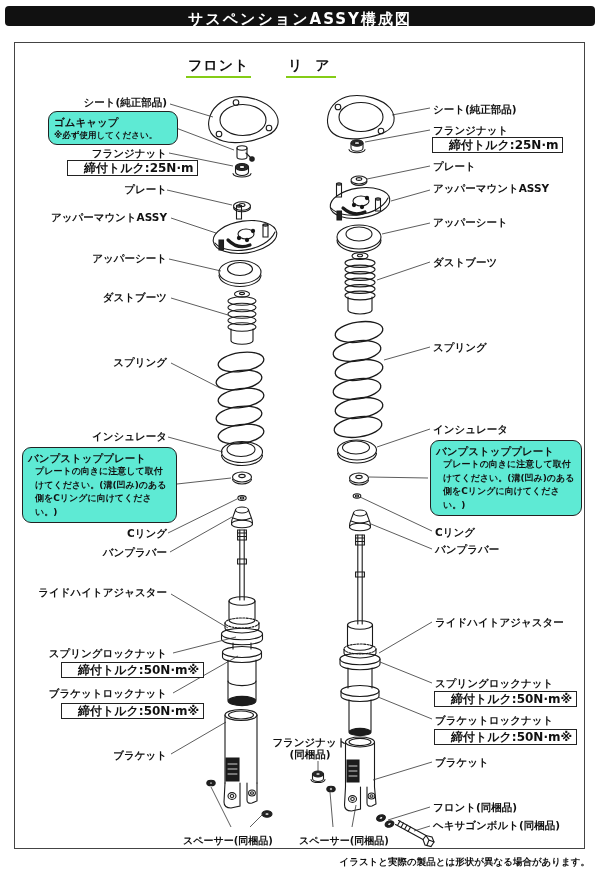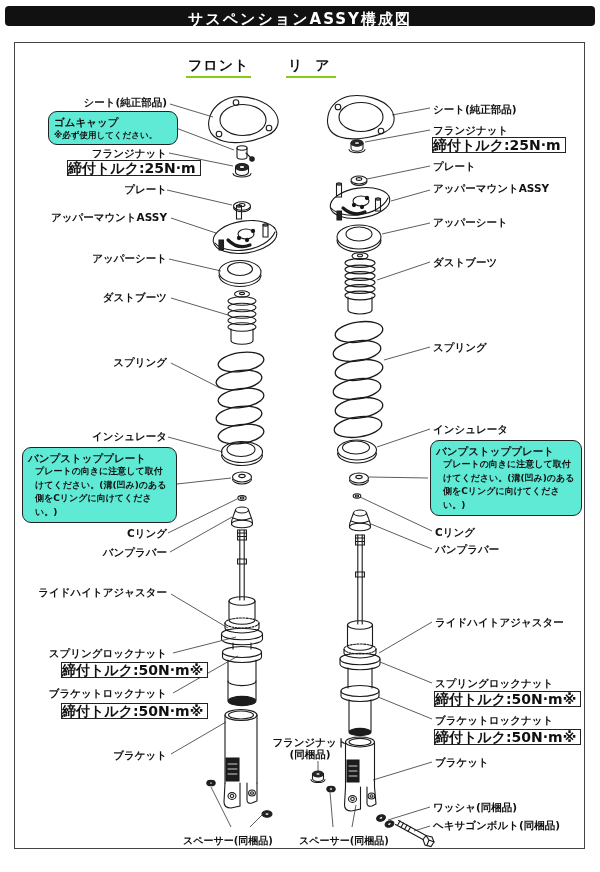--- a/index.html
+++ b/index.html
@@ -6,22 +6,22 @@
   .page{position:relative;width:600px;height:872px;background:#fff;overflow:hidden;
         font-family:"DejaVu Sans","Liberation Sans",sans-serif;color:#111;}
   .titlebar{position:absolute;left:5px;top:6px;width:590px;height:20px;background:#111;
         border-radius:4px;color:#fff;font-weight:bold;font-size:15px;text-align:center;
         line-height:26px;letter-spacing:2px;}
   .frame{position:absolute;left:14px;top:42px;width:569px;height:805px;border:1px solid #444;}
   .hdr{position:absolute;font-weight:bold;font-size:14px;border-bottom:2px solid #84cc16;
         padding:0 2px 1px 2px;letter-spacing:1px;white-space:nowrap;}
   .lbl{position:absolute;font-weight:bold;font-size:10.5px;white-space:nowrap;line-height:12px;}
   .lbl-r{width:138px;left:29px;text-align:right;}
-  .tq{position:absolute;border:1px solid #222;background:#fff;font-weight:bold;font-size:14px;
-        white-space:nowrap;text-align:center;padding:2px 4px 1px 0;line-height:11px;}
+  .tq{position:absolute;border:1px solid #222;background:#fff;font-weight:bold;font-size:12px;
+        white-space:nowrap;text-align:center;padding:2px 4px 1px 16px;line-height:11px;}
   .notebox{position:absolute;border:1.2px solid #222;background:#5eead4;padding:3px 5px;}
   .round{border-radius:9px;}
   .nb-title{font-weight:bold;font-size:10.5px;line-height:14px;white-space:nowrap;}
   .nb-body{font-weight:bold;font-size:9px;line-height:1.5;padding-left:7px;}
   .nb-note{font-weight:bold;font-size:8.5px;line-height:12px;white-space:nowrap;}
   .foot{position:absolute;left:28px;top:819px;font-weight:bold;font-size:8px;line-height:1.4;}
   .foot .ind{padding-left:9px;}
   .bnote{position:absolute;right:10px;top:856px;font-weight:bold;font-size:9.5px;white-space:nowrap;}
   .spc{font-size:10px;margin-top:6px;}
   svg{position:absolute;left:0;top:0;}
@@ -371,17 +371,18 @@
     <div class="nb-body">プレートの向きに注意して取付けてください。(溝(凹み)のある側をCリングに向けてください。)</div>
   </div>
   <div class="lbl" style="left:435px;top:526px;">Cリング</div>
   <div class="lbl" style="left:435px;top:543px;">バンプラバー</div>
   <div class="lbl" style="left:435px;top:616px;">ライドハイトアジャスター</div>
   <div class="lbl" style="left:435px;top:677px;">スプリングロックナット</div>
   <div class="tq" style="left:434px;top:691px;">締付トルク:50N·m※</div>
   <div class="lbl" style="left:435px;top:714px;">ブラケットロックナット</div>
   <div class="tq" style="left:434px;top:729px;">締付トルク:50N·m※</div>
   <div class="lbl" style="left:435px;top:756px;">ブラケット</div>
-  <div class="lbl" style="left:433px;top:801px;">ワッシャ(同梱品)</div>
+  <div class="lbl" style="left:433px;top:801px;">フロント(同梱品)</div>
   <div class="lbl" style="left:433px;top:819px;text-align:center;">ヘキサゴンボルト(同梱品)</div>
 
+  <div class="bnote">イラストと実際の製品とは形状が異なる場合があります。</div>
 
 </div>
 
 </body></html>

